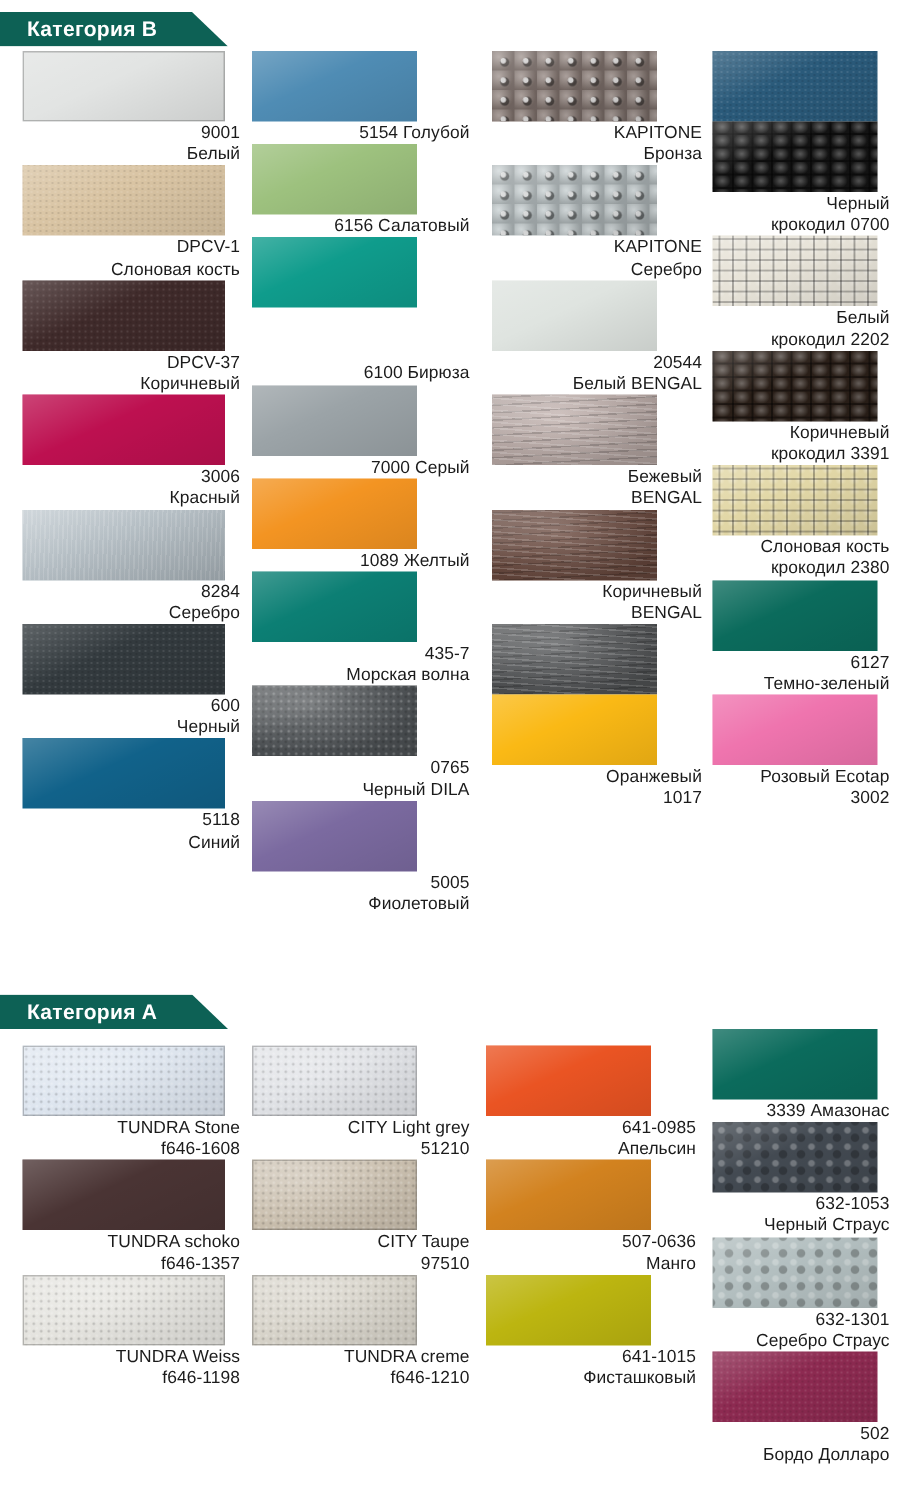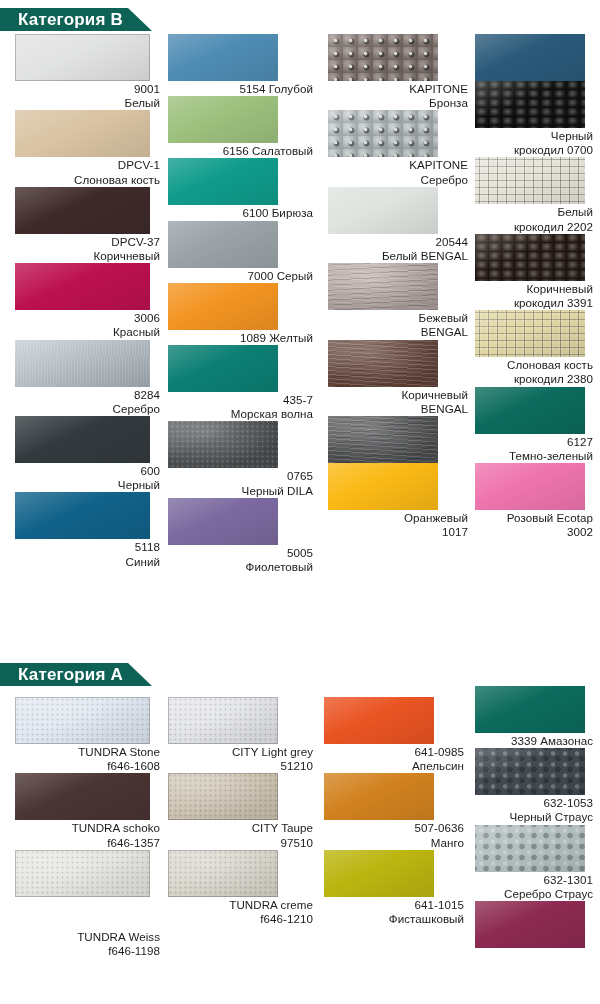--- a/index.html
+++ b/index.html
@@ -12,21 +12,21 @@
 
   
   .banner{position:absolute;height:23px;}
   .banner .shape{
     position:absolute;left:0;top:0;height:23px;width:152px;
     background:#0d6155;
     clip-path:polygon(0 0, 128px 0, 152px 23px, 0 23px);
   }
   .banner .txt{
     position:absolute;left:18px;top:0;height:23px;line-height:23px;
-    color:#ffffff;font-size:17px;font-weight:bold;letter-spacing:.2px;
+    color:#ffffff;font-size:14px;font-weight:bold;letter-spacing:.2px;
     white-space:nowrap;
   }
 
   
   .col{position:absolute;}
   .cell{position:relative;text-align:right;}
   .sw{
     position:relative;overflow:hidden;
     background-repeat:repeat;
   }
@@ -182,21 +182,21 @@
       <div class="cell">
         <div class="sw" title="Салатовый" style="width: 110px; height: 47px; background: rgb(157, 193, 126);">
           <div class="sheen"></div>
         </div>
         <div class="lbl" style="width: 145px;">6156 Салатовый</div>
       </div>
       <div class="cell">
         <div class="sw" title="Бирюза" style="width: 110px; height: 47px; background: rgb(15, 156, 140);">
           <div class="sheen"></div>
         </div>
-        <div class="lbl" style="width: 145px;">6100 Бирюза</div>
+        <div class="lbl" style="width: 145px; margin-top: 36px;">6100 Бирюза</div>
       </div>
       <div class="cell">
         <div class="sw" title="Серый" style="width: 110px; height: 47px; background: rgb(155, 163, 167);">
           <div class="sheen"></div>
         </div>
         <div class="lbl" style="width: 145px;">7000 Серый</div>
       </div>
       <div class="cell">
         <div class="sw" title="Желтый" style="width: 110px; height: 47px; background: rgb(243, 148, 34);">
           <div class="sheen"></div>
@@ -354,21 +354,21 @@
         </div>
         <div class="lbl" style="width: 145px;">TUNDRA schoko
 f646-1357</div>
       </div>
       <div class="cell">
         <div class="sw" title="TUNDRA Weiss" style="width: 135px; height: 47px; background: rgb(228, 227, 222);">
           <div class="stone"></div>
           <div class="sheen"></div>
           <div class="brd"></div>
         </div>
-        <div class="lbl" style="width: 145px; margin-top: 32px;">TUNDRA Weiss
+        <div class="lbl" style="width: 145px;">TUNDRA Weiss
 f646-1198</div>
       </div>
     </div>
     <div class="col" style="left: 168px; top: 697px; width: 145px;">
       <div class="cell">
         <div class="sw" title="CITY Light grey" style="width: 110px; height: 47px; background: rgb(224, 226, 230);">
           <div class="stone"></div>
           <div class="sheen"></div>
           <div class="brd"></div>
         </div>
@@ -438,15 +438,17 @@
           <div class="sheen"></div>
         </div>
         <div class="lbl" style="width: 118px;">632-1301
 Серебро Страус</div>
       </div>
       <div class="cell">
         <div class="sw" title="Бордо Долларо" style="width: 110px; height: 47px; background: rgb(141, 42, 81);">
           <div class="grain"></div>
           <div class="sheen"></div>
         </div>
+        <div class="lbl" style="width: 118px;">502
+Бордо Долларо</div>
       </div>
     </div>
   </div>
 
 </body></html>

